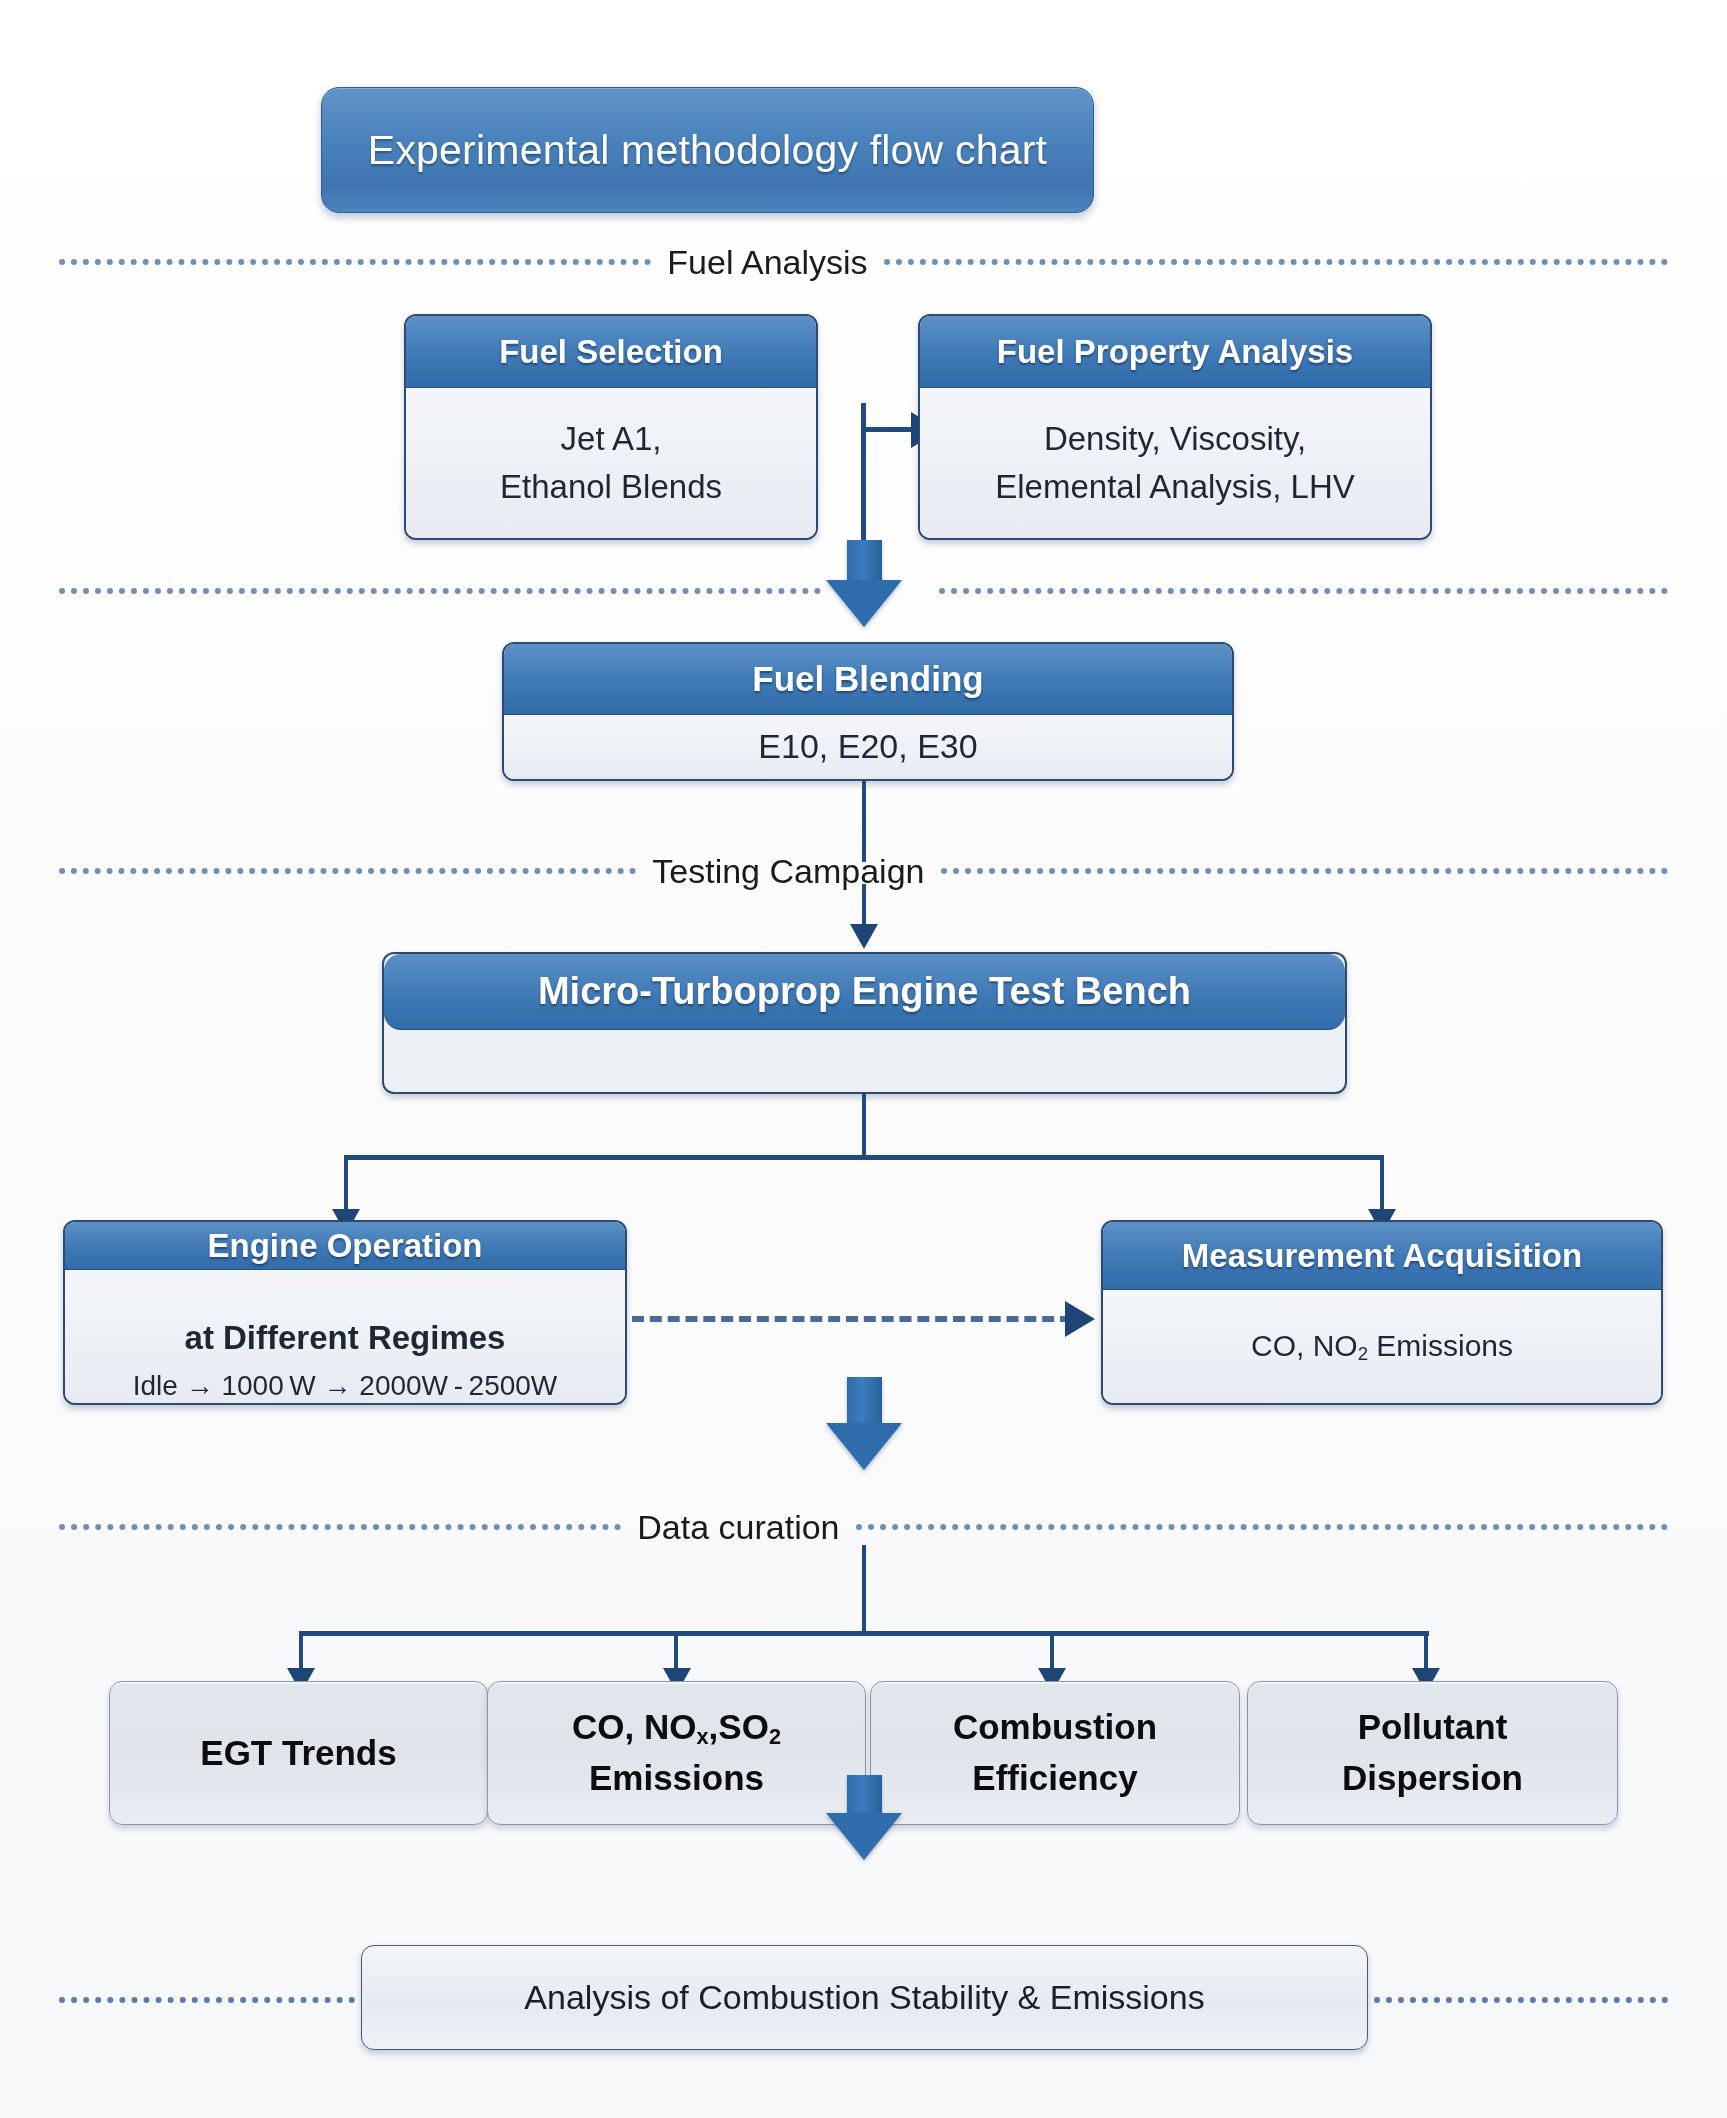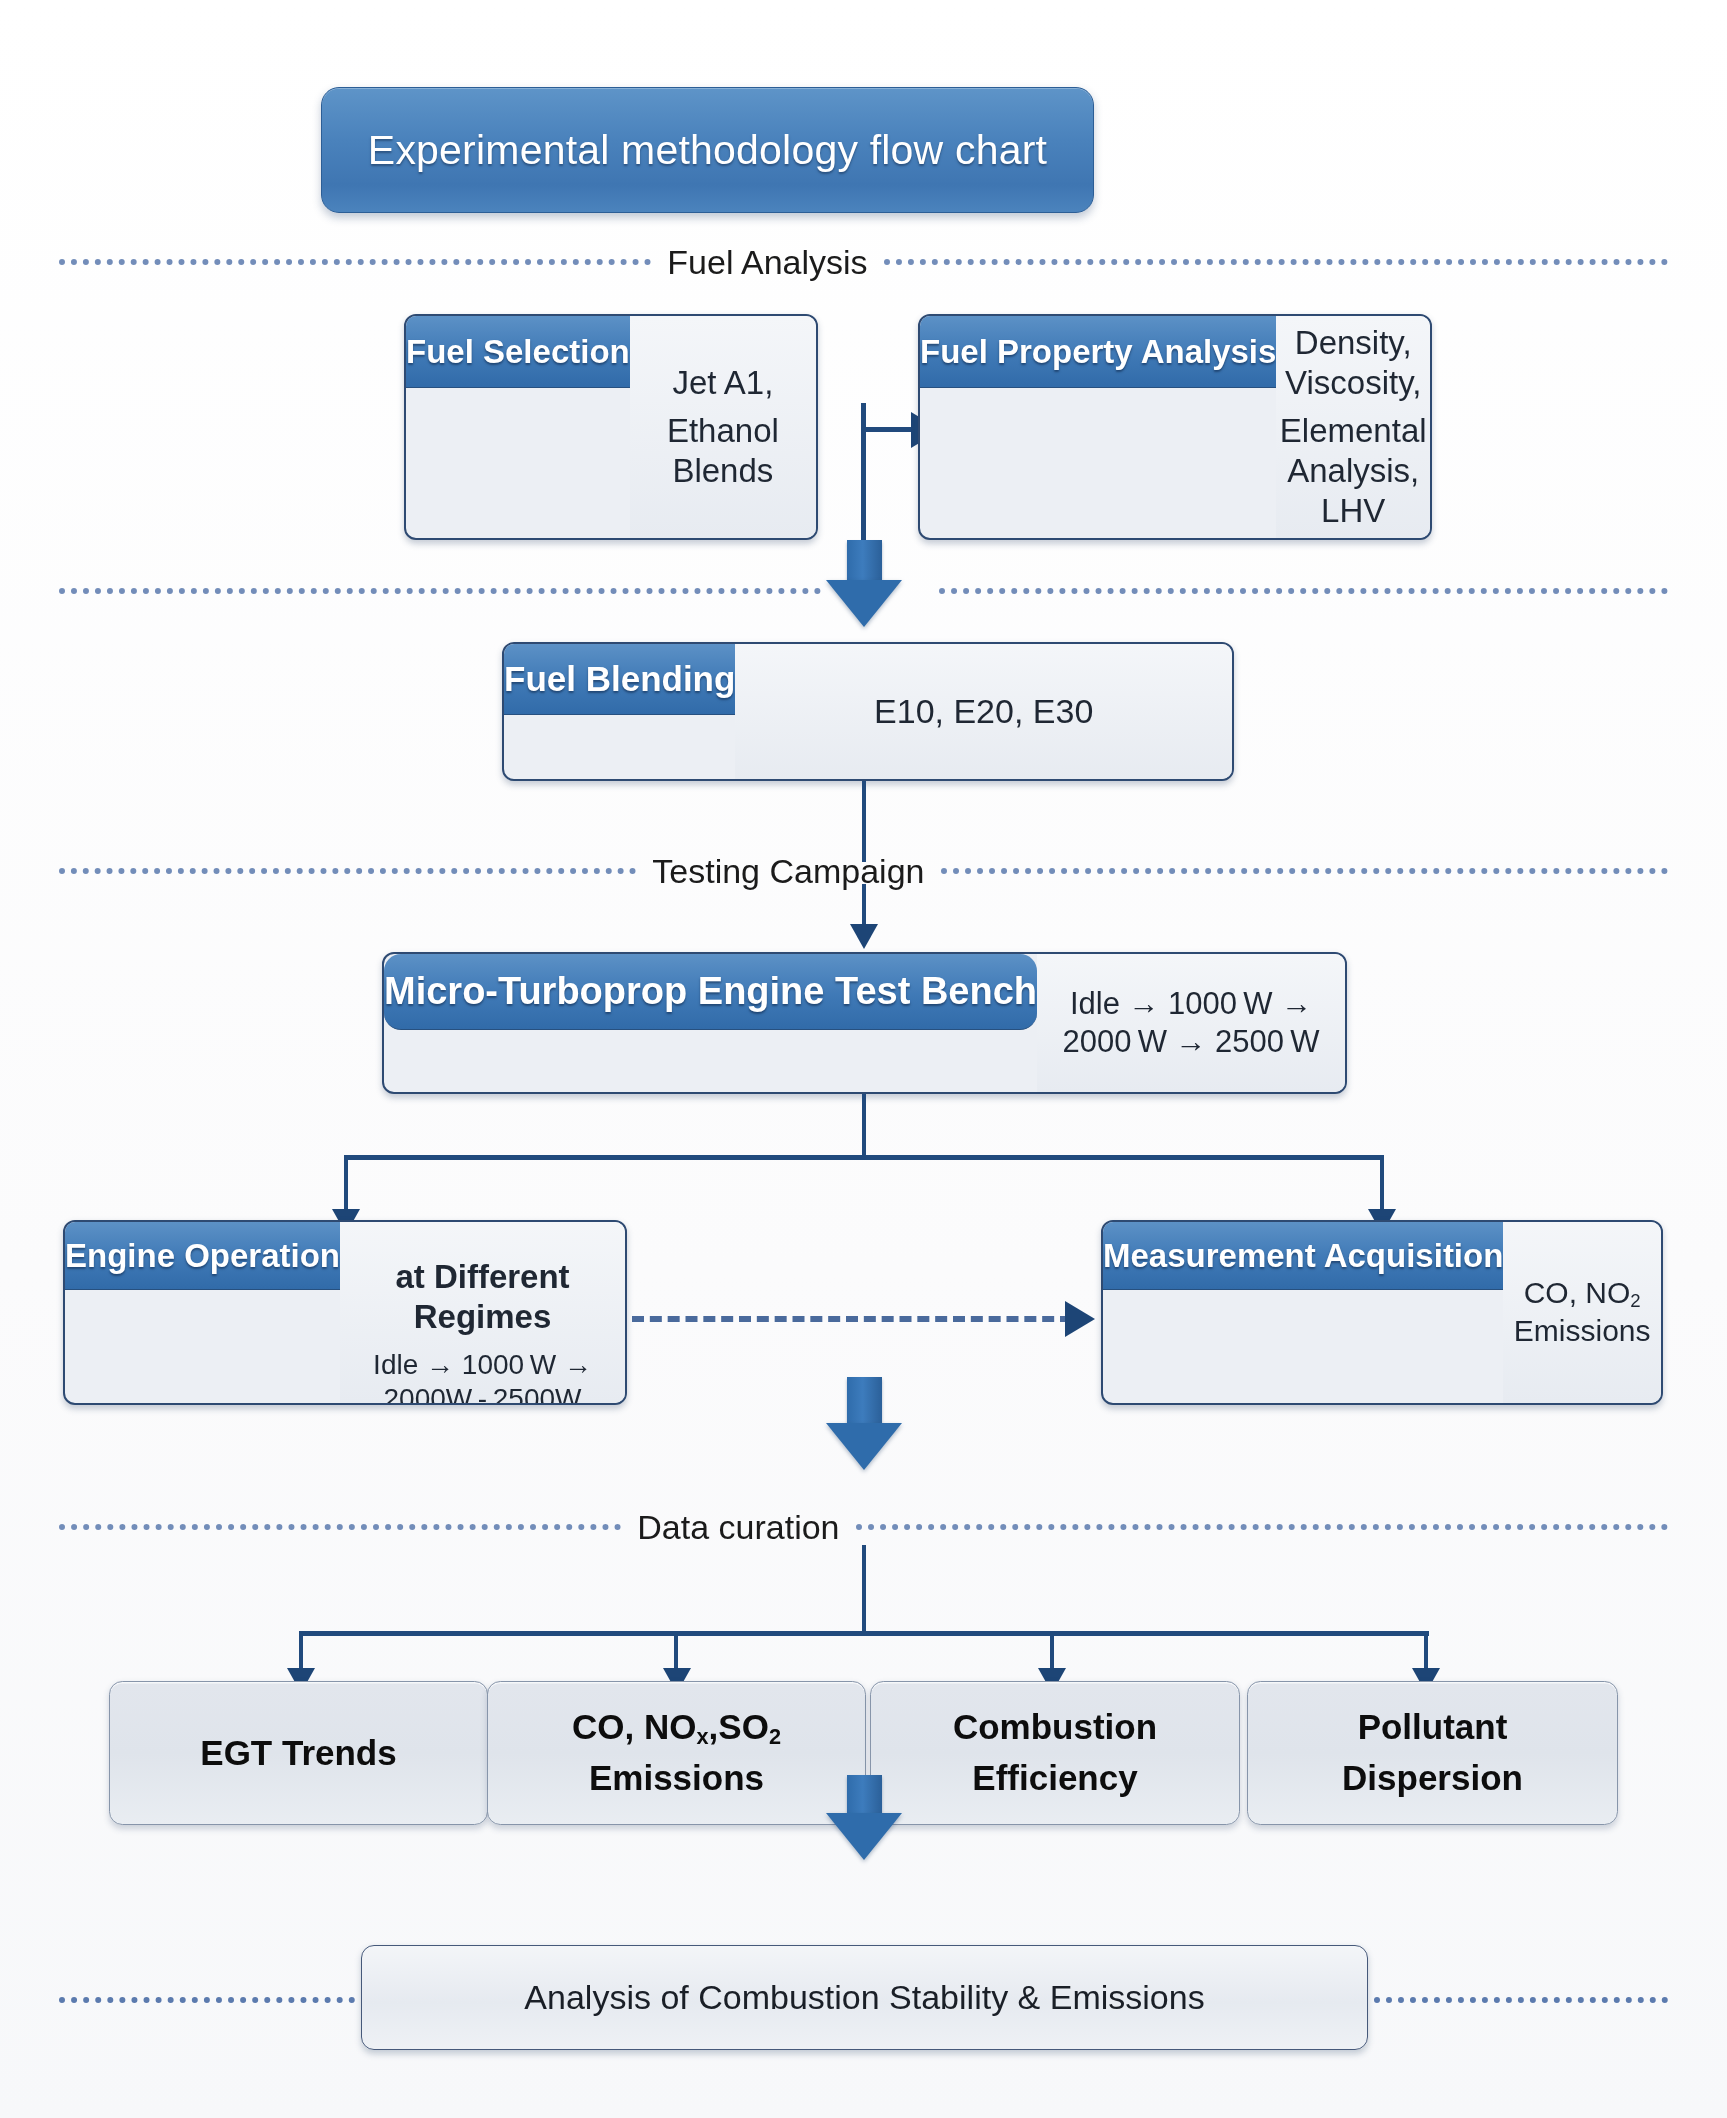--- a/index.html
+++ b/index.html
@@ -43,21 +43,21 @@
     font-family:"Liberation Sans", sans-serif;
   }
 
   
   .node{
     border-radius:12px;
     border:2.2px solid #2e4a72;
     background:#eceff4;
     box-shadow:0 3.7px 6.7px rgba(45,70,105,.26);
     overflow:hidden;
-    display:flex;flex-direction:row;
+    display:flex;flex-direction:column;
   }
   .node .hdr{
     background:linear-gradient(180deg,#5c91c6 0%,#3f79b6 55%,#316ba9 100%);
     color:#fff;text-align:center;font-weight:bold;
     text-shadow:0 1.5px 2.2px rgba(15,40,75,.6);
     display:flex;align-items:center;justify-content:center;
     border-bottom:1.5px solid #27507f;
   }
   .node .body{
     flex:1;
@@ -177,23 +177,20 @@
     <div class="dash" style="width:577px;"></div>
     <div class="label">Testing Campaign</div>
     <div class="dash" style="flex:1;"></div>
   </div>
 
   <div class="abs vline" style="left:862px;top:884px;width:4.4px;height:55px;"></div>
   <div class="abs thin-arrow-down" style="left:850px;top:924px;"></div>
 
   <div class="abs node" style="left:382px;top:952px;width:965px;height:142px;">
     <div class="hdr" style="height:75px;font-size:38px;border-radius:17px;">Micro-Turboprop Engine Test Bench</div>
-    <div class="body" style="font-size:31px;">
-      <span class="ln">Idle → 1000 W → 2000 W → 2500 W</span>
-    </div>
   </div>
 
   <div class="abs vline" style="left:862px;top:1094px;width:4.4px;height:63px;"></div>
   <div class="abs hline" style="left:344px;top:1155px;width:1040px;height:5.2px;"></div>
   <div class="abs vline" style="left:344px;top:1155px;width:4.4px;height:70px;"></div>
   <div class="abs thin-arrow-down" style="left:332px;top:1209px;"></div>
   <div class="abs vline" style="left:1380px;top:1155px;width:4.4px;height:70px;"></div>
   <div class="abs thin-arrow-down" style="left:1368px;top:1209px;"></div>
 
   <div class="abs node" style="left:63px;top:1220px;width:564px;height:185px;">

